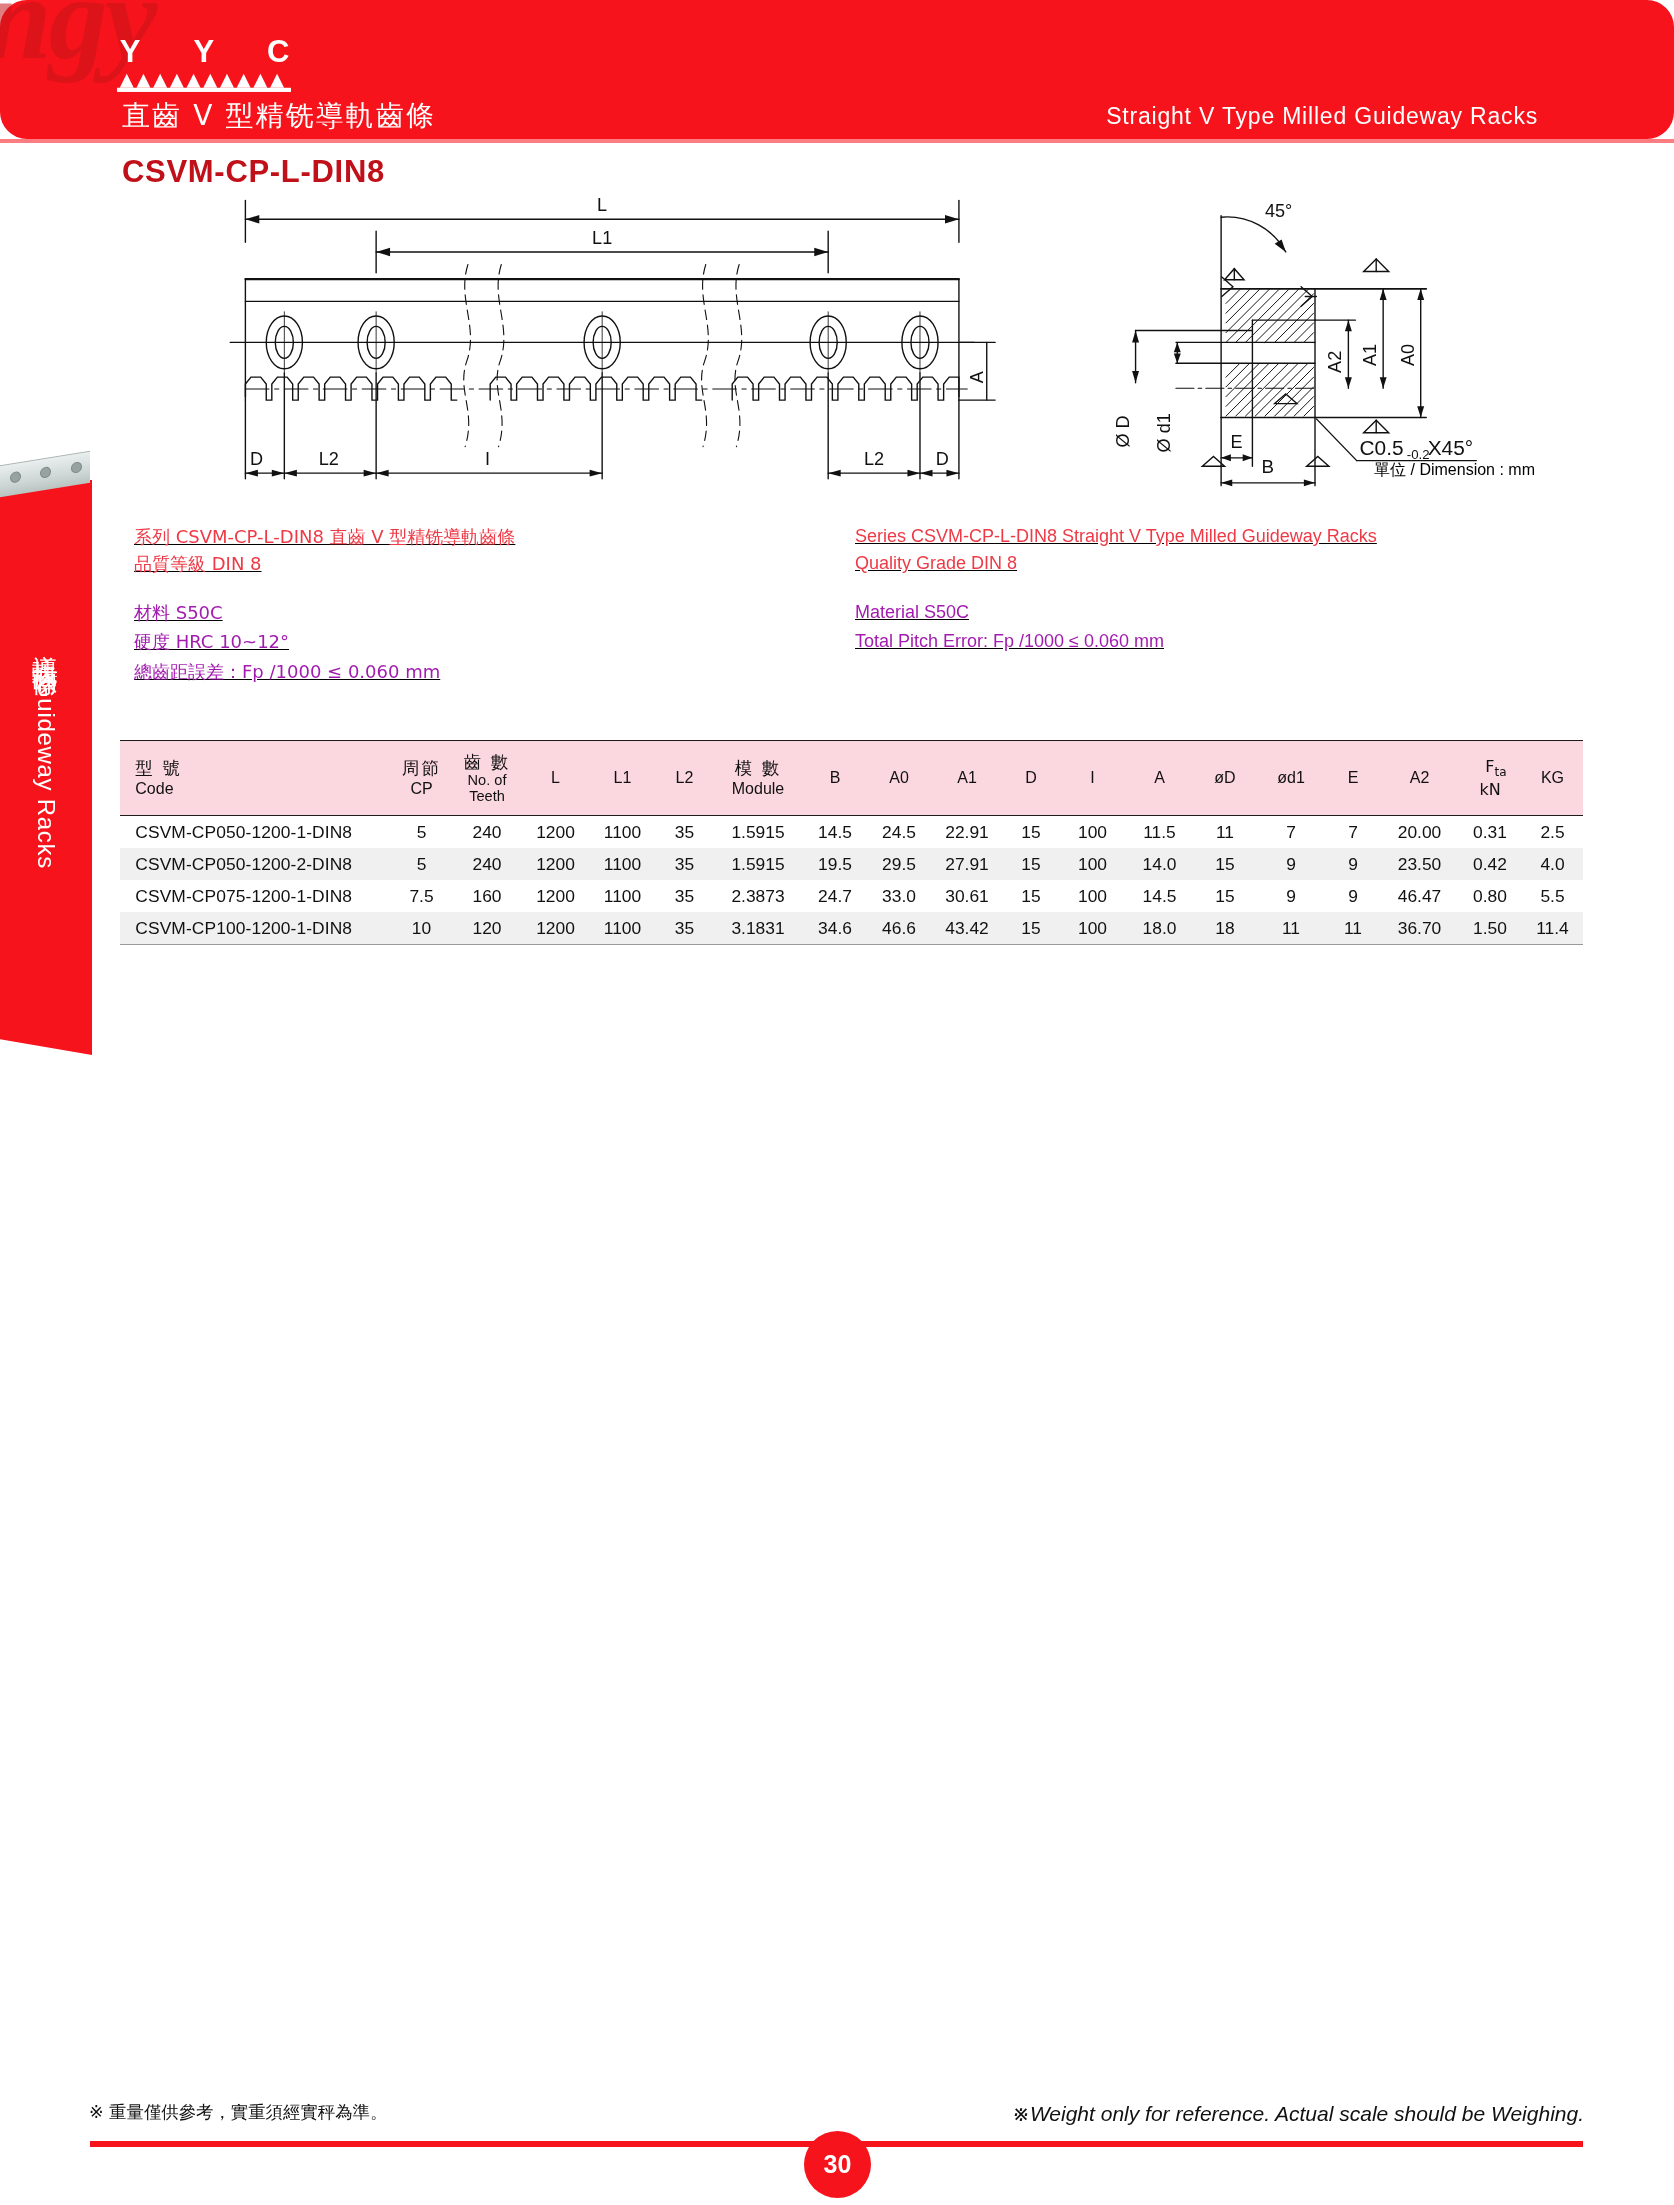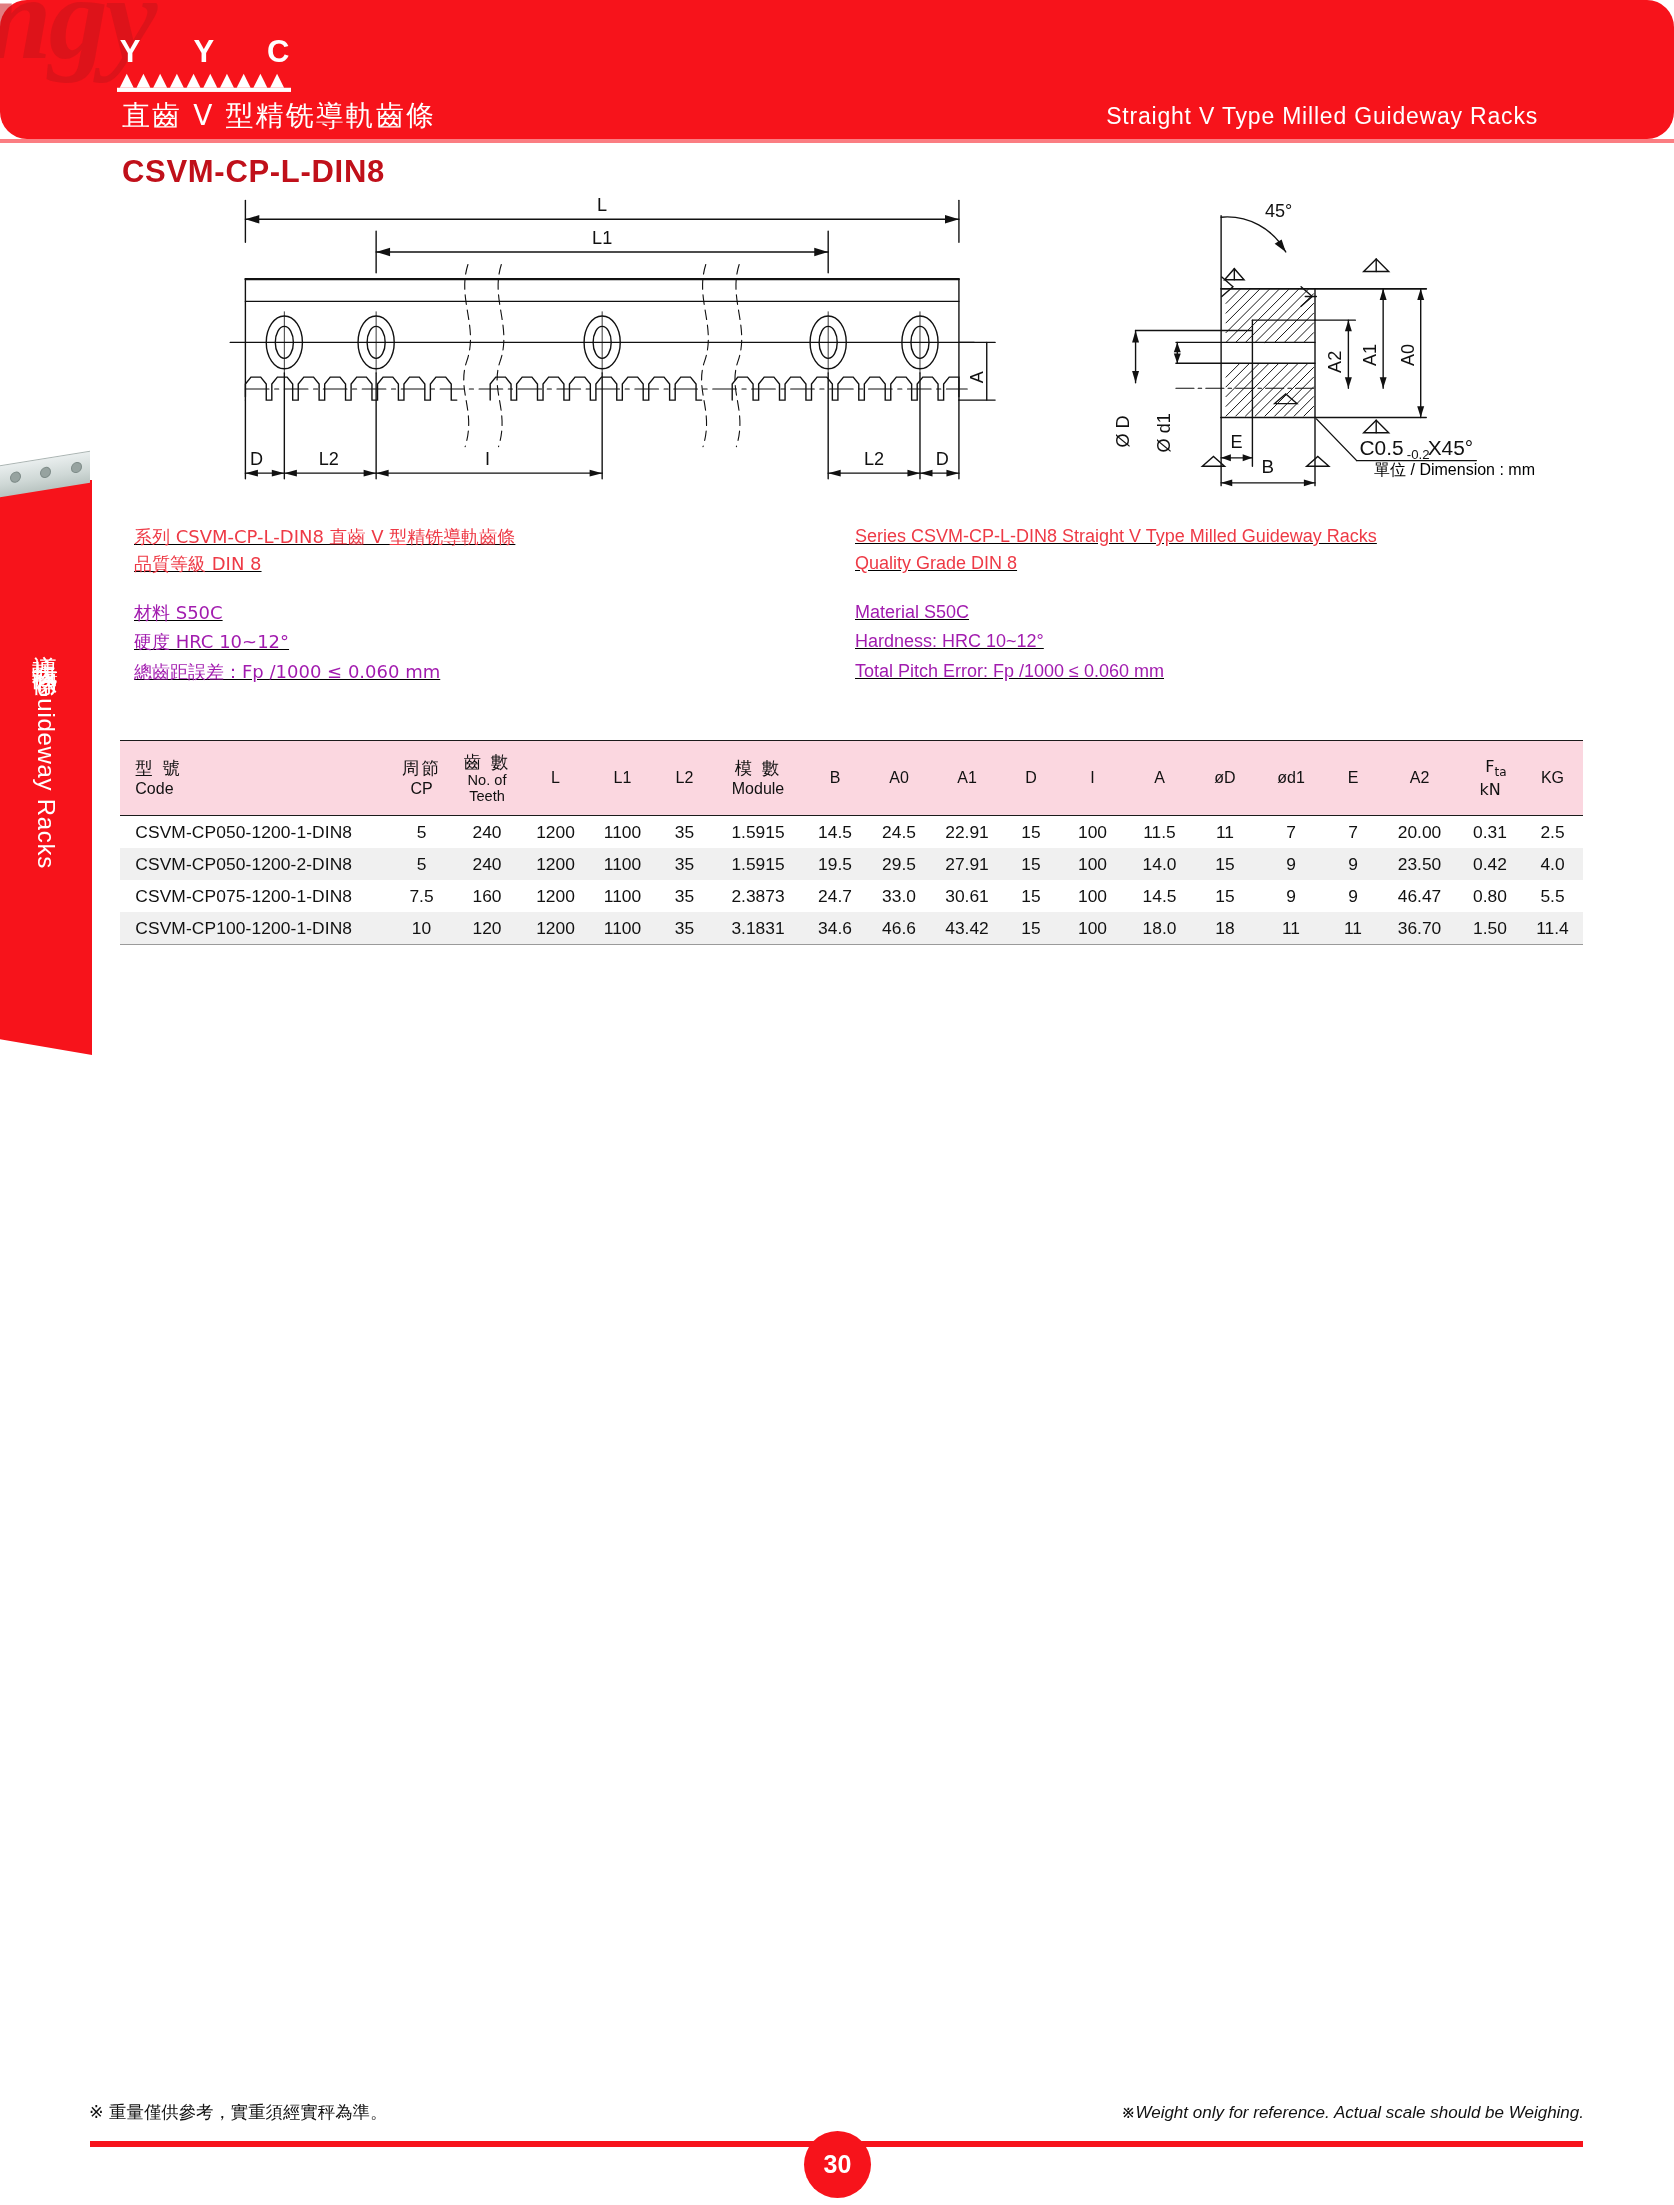--- a/index.html
+++ b/index.html
@@ -118,21 +118,21 @@
   tbody tr.alt{background:#f0f0f0;}
   tbody tr:last-child td{border-bottom:1px solid #9a9a9a;}
   .fta{display:inline-block;line-height:1.05;margin-left:12px;}
   .fta .sub{font-size:12px;vertical-align:sub;}
   
   .footer-note-cn{
     position:absolute;left:89px;top:2100px;font-size:17.4px;color:#111;
     font-family:"DejaVu Sans",sans-serif;white-space:nowrap;
   }
   .footer-note-en{
-    position:absolute;right:90px;top:2102px;font-size:17px;color:#111;
+    position:absolute;right:90px;top:2102px;font-size:21px;color:#111;
     font-style:italic;white-space:nowrap;
   }
   .footer-rule{
     position:absolute;left:90px;top:2141px;width:1493px;height:6.3px;background:#f7131b;
   }
   .page-badge{
     position:absolute;left:804px;top:2131px;width:67px;height:67px;border-radius:50%;
     background:#f7131b;color:#fff;font-size:25px;font-weight:bold;
     display:flex;align-items:center;justify-content:center;
   }
@@ -441,21 +441,20 @@
   </div>
 </div>
 
 <div class="spec-col spec-right">
   <div class="spec-title">
     <div>Series CSVM-CP-L-DIN8 Straight V Type Milled Guideway Racks</div>
     <div>Quality Grade DIN 8</div>
   </div>
   <div class="spec-body">
     <div>Material S50C</div>
-    <div>Hardness: HRC 10~12°</div>
     <div>Total Pitch Error: Fp /1000 ≤ 0.060 mm</div>
   </div>
 </div>
 
 <div class="table-wrap">
 <table>
   <colgroup>
     <col style="width:271px">
         <col style="width:61px">
         <col style="width:70px">

